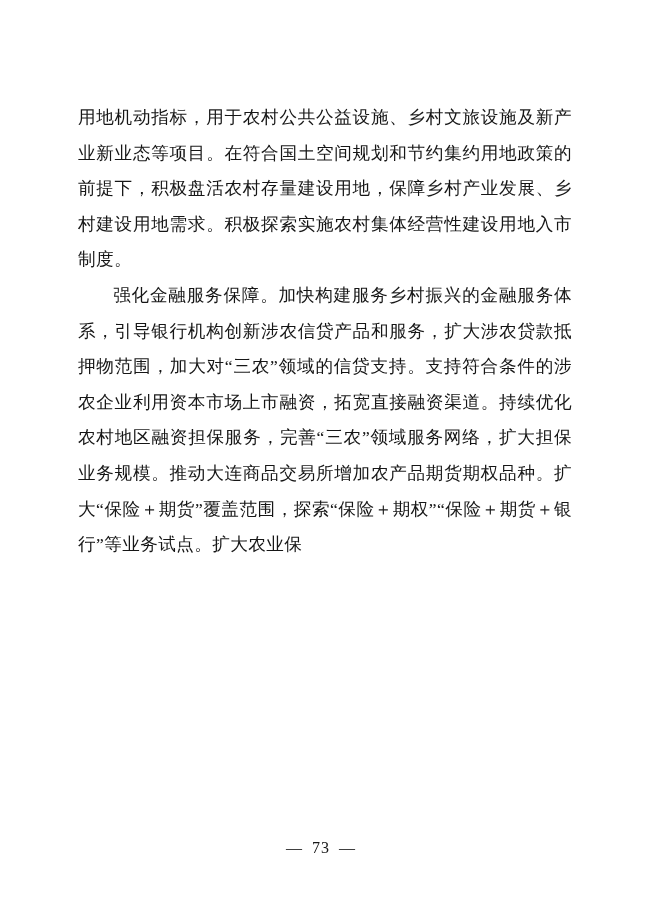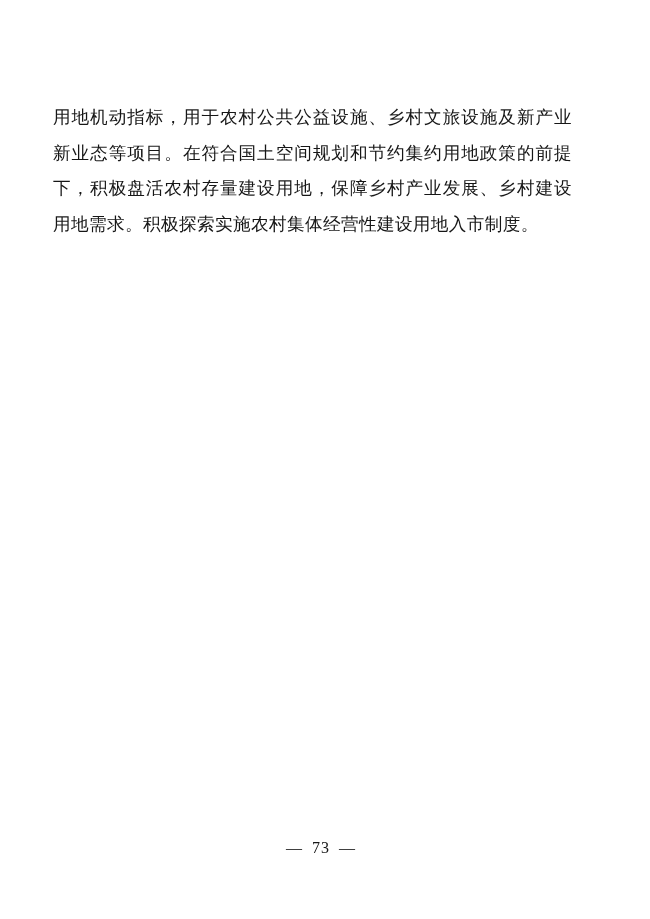--- a/index.html
+++ b/index.html
@@ -12,21 +12,21 @@
     background: #ffffff;
     font-family: "Liberation Serif", "DejaVu Serif", serif;
     color: #1a1a1a;
     overflow: hidden;
   }
   .page {
     position: relative;
     width: 650px;
     height: 919px;
     box-sizing: border-box;
-    padding: 100px 78px 0 53px;
+    padding: 100px 78px 0 78px;
   }
   .body-text {
     font-size: 17.6px;
     line-height: 35.6px;
     text-align: justify;
     text-justify: inter-ideograph;
     letter-spacing: 0.4px;
     color: #161616;
   }
   .para {
@@ -50,17 +50,18 @@
     display: inline-block;
     padding: 0 9px;
   }
 </style>
 </head>
 <body>
 
 <div class="page">
   <div class="body-text">
     <p class="para">用地机动指标，用于农村公共公益设施、乡村文旅设施及新产业新业态等项目。在符合国土空间规划和节约集约用地政策的前提下，积极盘活农村存量建设用地，保障乡村产业发展、乡村建设用地需求。积极探索实施农村集体经营性建设用地入市制度。</p>
+    <p class="para indent">强化金融服务保障。加快构建服务乡村振兴的金融服务体系，引导银行机构创新涉农信贷产品和服务，扩大涉农贷款抵押物范围，加大对“三农”领域的信贷支持。支持符合条件的涉农企业利用资本市场上市融资，拓宽直接融资渠道。持续优化农村地区融资担保服务，完善“三农”领域服务网络，扩大担保业务规模。推动大连商品交易所增加农产品期货期权品种。扩大“保险＋期货”覆盖范围，探索“保险＋期权”“保险＋期货＋银行”等业务试点。扩大农业保</p>
   </div>
   <div class="footer">
     <span class="dash">—</span><span>73</span><span class="dash">—</span>
   </div>
 </div>
 
 </body></html>

